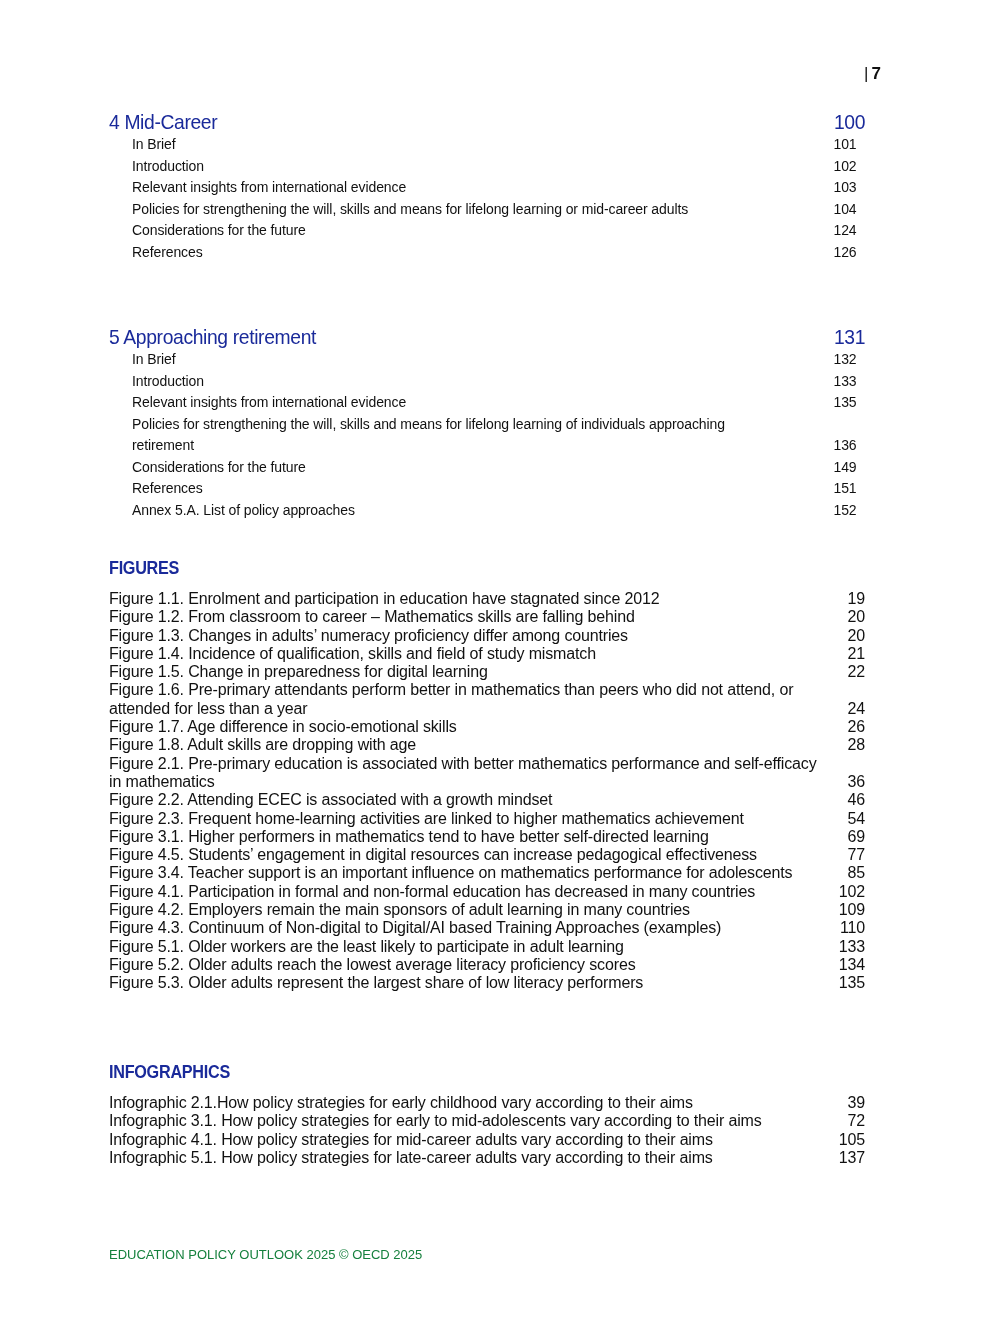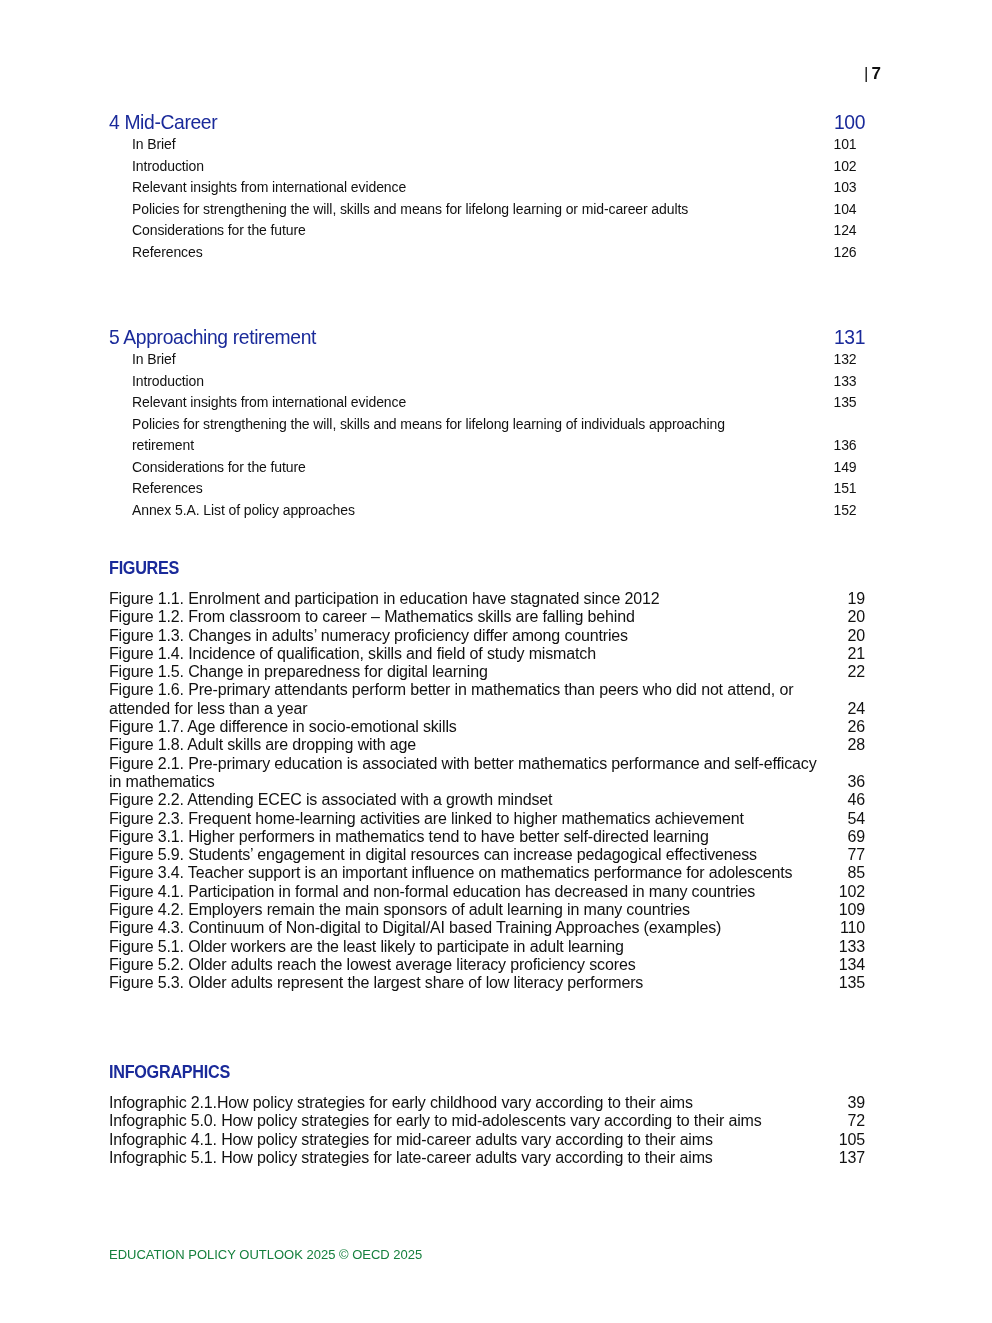--- a/index.html
+++ b/index.html
@@ -136,21 +136,21 @@
     </div>
   <div class="fig">
       <span class="t">Figure 2.3. Frequent home-learning activities are linked to higher mathematics achievement</span>
       <span class="p">54</span>
     </div>
   <div class="fig">
       <span class="t">Figure 3.1. Higher performers in mathematics tend to have better self-directed learning</span>
       <span class="p">69</span>
     </div>
   <div class="fig">
-      <span class="t">Figure 5.9. Students’ engagement in digital resources can increase pedagogical effectiveness</span>
+      <span class="t">Figure 4.5. Students’ engagement in digital resources can increase pedagogical effectiveness</span>
       <span class="p">77</span>
     </div>
   <div class="fig">
       <span class="t">Figure 3.4. Teacher support is an important influence on mathematics performance for adolescents</span>
       <span class="p">85</span>
     </div>
   <div class="fig">
       <span class="t">Figure 4.1. Participation in formal and non-formal education has decreased in many countries</span>
       <span class="p">102</span>
     </div>
@@ -176,21 +176,21 @@
     </div>
 </div>
 
 <div class="section-title" style="top:1062px;">INFOGRAPHICS</div>
 <div class="fig-list" style="top:1094px;">
   <div class="fig">
       <span class="t">Infographic 2.1.How policy strategies for early childhood vary according to their aims</span>
       <span class="p">39</span>
     </div>
   <div class="fig">
-      <span class="t">Infographic 5.0. How policy strategies for early to mid-adolescents vary according to their aims</span>
+      <span class="t">Infographic 3.1. How policy strategies for early to mid-adolescents vary according to their aims</span>
       <span class="p">72</span>
     </div>
   <div class="fig">
       <span class="t">Infographic 4.1. How policy strategies for mid-career adults vary according to their aims</span>
       <span class="p">105</span>
     </div>
   <div class="fig">
       <span class="t">Infographic 5.1. How policy strategies for late-career adults vary according to their aims</span>
       <span class="p">137</span>
     </div>

